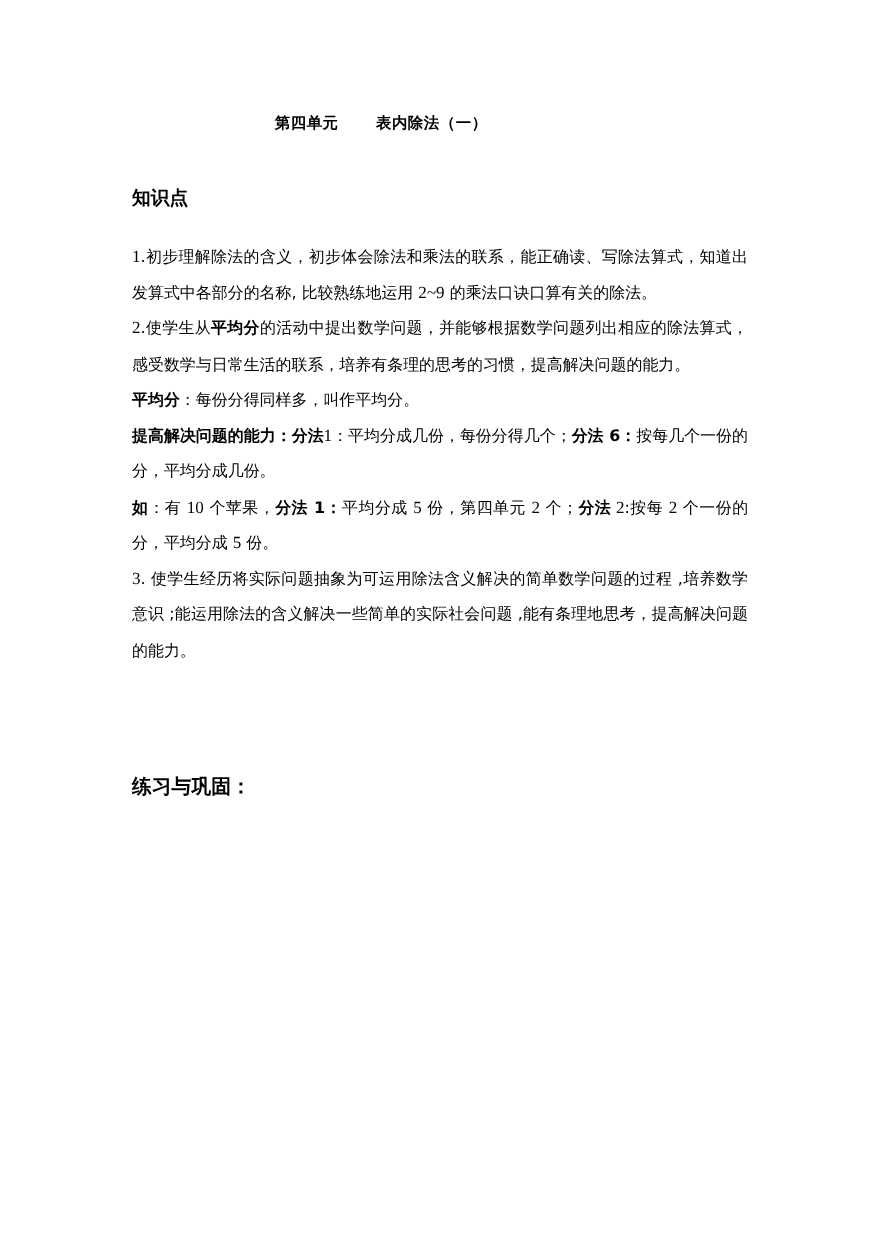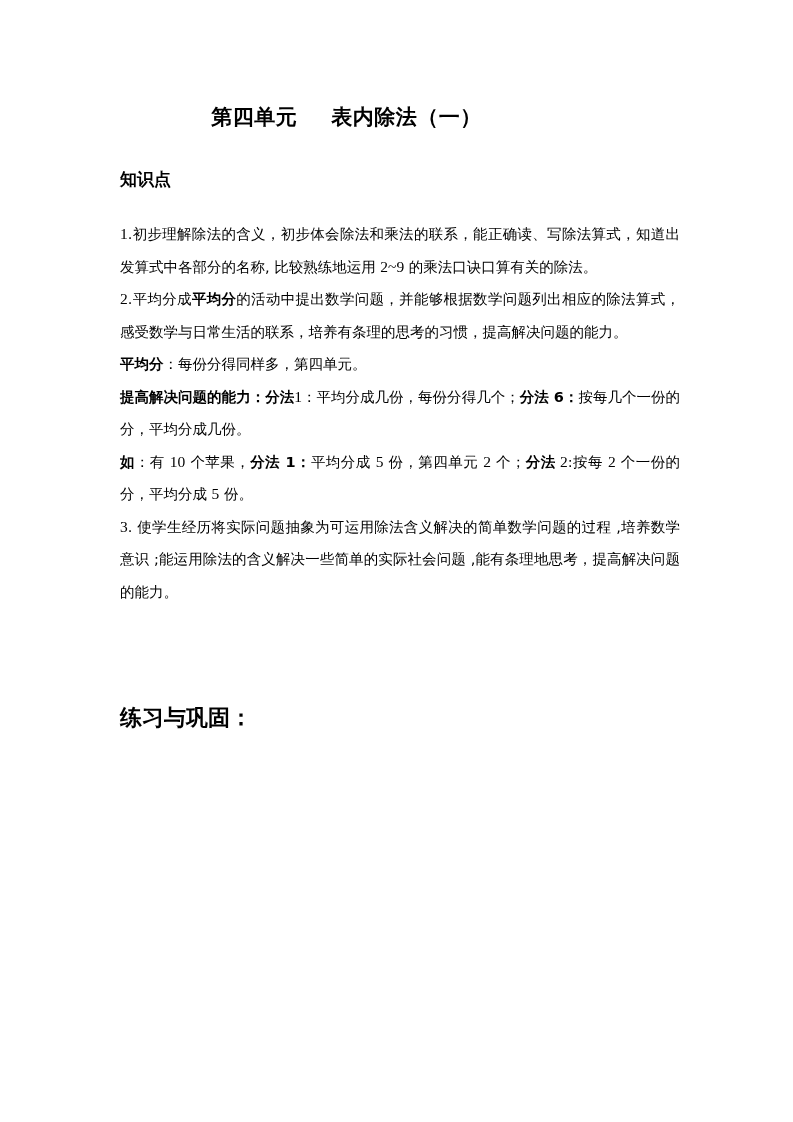--- a/index.html
+++ b/index.html
@@ -1,55 +1,55 @@
 <!DOCTYPE html>
 <html><head>
   <meta charset="utf-8">
   <style>
     html, body { margin: 0; padding: 0; background: #ffffff; }
     body { width: 793px; height: 1122px; position: relative; overflow: hidden; color: #000; }
     .page { position: absolute; left: 0; top: 0; width: 793px; height: 1122px; background: #fff; }
     .title {
       position: absolute; left: 0; top: 103px; width: 693px; text-align: center;
-      font-family: Liberation Sans, sans-serif; font-weight: bold; font-size: 21px; letter-spacing: 0.5px;
+      font-family: Liberation Sans, sans-serif; font-weight: bold; font-size: 14px; letter-spacing: 0.5px;
     }
     .title .gap { display: inline-block; width: 34px; }
     .h2 {
       position: absolute; left: 120px; top: 168px;
       font-family: "DejaVu Sans", sans-serif; font-weight: bold; font-size: 17px;
     }
     .body {
       position: absolute; left: 120px; top: 218px; width: 560px;
       font-family: "DejaVu Sans", sans-serif; font-size: 14.5px; line-height: 32.5px;
       text-align: justify;
     }
     .body p { margin: 0; }
     .num { font-family: "Liberation Serif", serif; font-size: 15.5px; }
     b { font-weight: bold; }
     .h3 {
       position: absolute; left: 120px; top: 703px;
-      font-family: "DejaVu Sans", sans-serif; font-weight: bold; font-size: 22px;
+      font-family: "DejaVu Sans", sans-serif; font-weight: bold; font-size: 18px;
     }
   </style>
 </head>
 <body>
 
 <div class="page">
   <div class="title">
     <span>第四单元</span><span class="gap"></span><span>表内除法（一）</span>
   </div>
 
   <div class="h2">知识点</div>
 
   <div class="body">
     <p><span class="num">1</span><span>.初步理解除法的含义，初步体会除法和乘法的联系，能正确读、写除法算式，知道出发算式中各部分的名称, 比较熟练地运用 </span><span class="num">2~9</span><span> 的乘法口诀口算有关的除法。</span></p>
 
-    <p><span class="num">2</span><span>.平均分成</span><b>平均分</b><span>的活动中提出数学问题，并能够根据数学问题列出相应的除法算式，感受数学与日常生活的联系，培养有条理的思考的习惯，提高解决问题的能力。</span></p>
+    <p><span class="num">2</span><span>.使学生从</span><b>平均分</b><span>的活动中提出数学问题，并能够根据数学问题列出相应的除法算式，感受数学与日常生活的联系，培养有条理的思考的习惯，提高解决问题的能力。</span></p>
 
-    <p><b>平均分</b><span>：每份分得同样多，第四单元。</span></p>
+    <p><b>平均分</b><span>：每份分得同样多，叫作平均分。</span></p>
 
     <p><b>提高解决问题的能力：</b><b>分法</b><span class="num">1</span><span>：平均分成几份，每份分得几个；</span><b>分法 6：</b><span>按每几个一份的分，平均分成几份。</span></p>
 
     <p><b>如</b><span>：有 </span><span class="num">10</span><span> 个苹果，</span><b>分法 1：</b><span>平均分成 </span><span class="num">5</span><span> 份，第四单元 </span><span class="num">2</span><span> 个；</span><b>分法</b><span class="num"> 2</span><span>:按每 </span><span class="num">2</span><span> 个一份的分，平均分成 </span><span class="num">5</span><span> 份。</span></p>
 
     <p><span class="num">3</span><span>. 使学生经历将实际问题抽象为可运用除法含义解决的简单数学问题的过程 ,培养数学意识 ;能运用除法的含义解决一些简单的实际社会问题 ,能有条理地思考，提高解决问题的能力。</span></p>
   </div>
 
   <div class="h3">练习与巩固：</div>
 </div>

